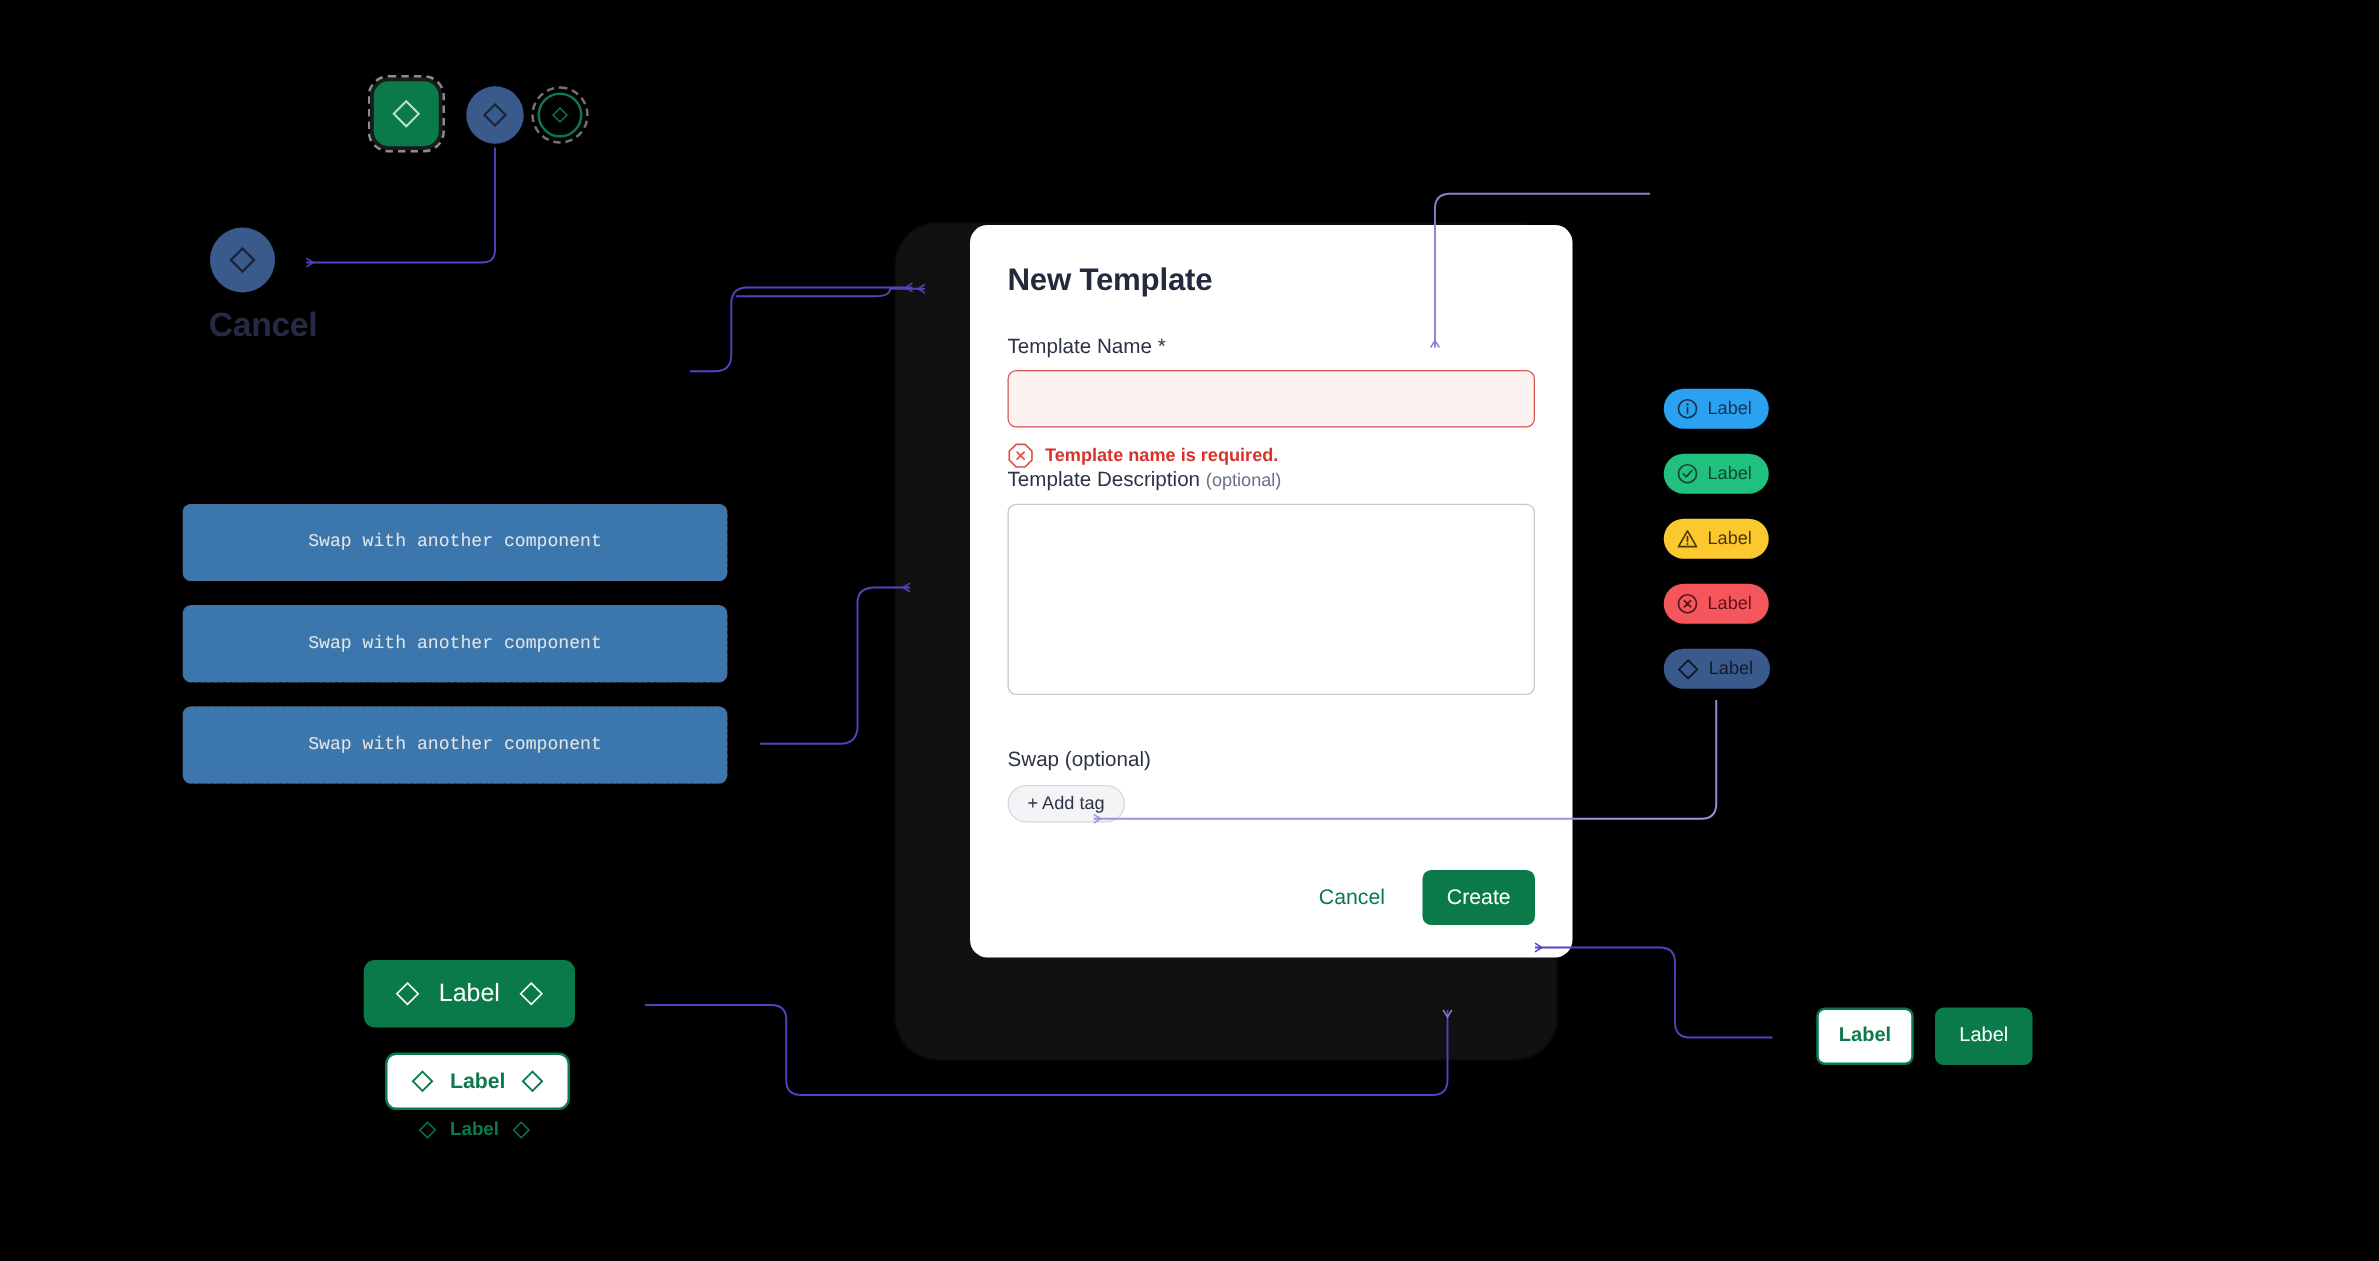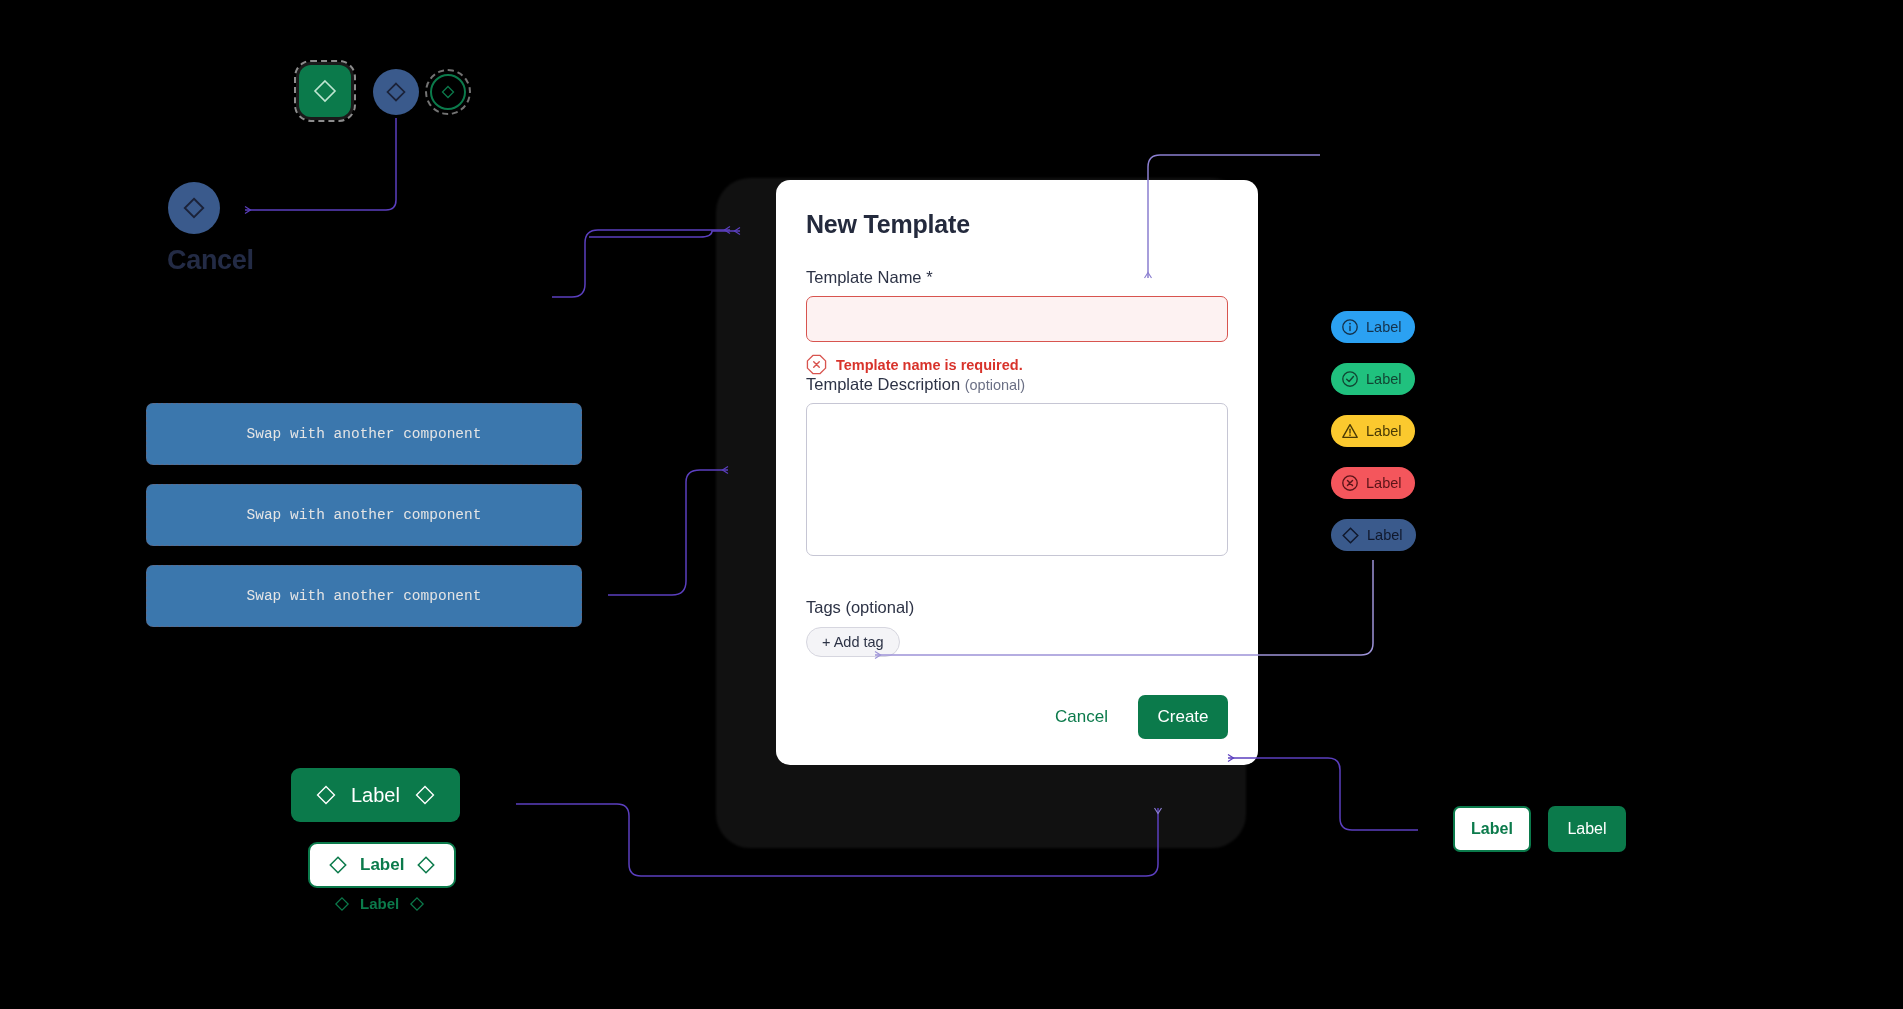--- a/index.html
+++ b/index.html
@@ -525,21 +525,21 @@
 
     
     <label class="form-label">
       <span>Template Description</span>
       <span class="optional">(optional)</span>
     </label>
     <textarea class="textarea-box" placeholder="" style=""></textarea>
 
     
     <label class="tags-label">
-      <span>Tags</span>
+      <span>Swap</span>
       <span class="optional">(optional)</span>
     </label>
     <button class="add-tag">+ Add tag</button>
 
     
 
     
     <div class="modal-actions">
       <button class="btn-cancel">Cancel</button>
       <button class="btn-create">Create</button>

